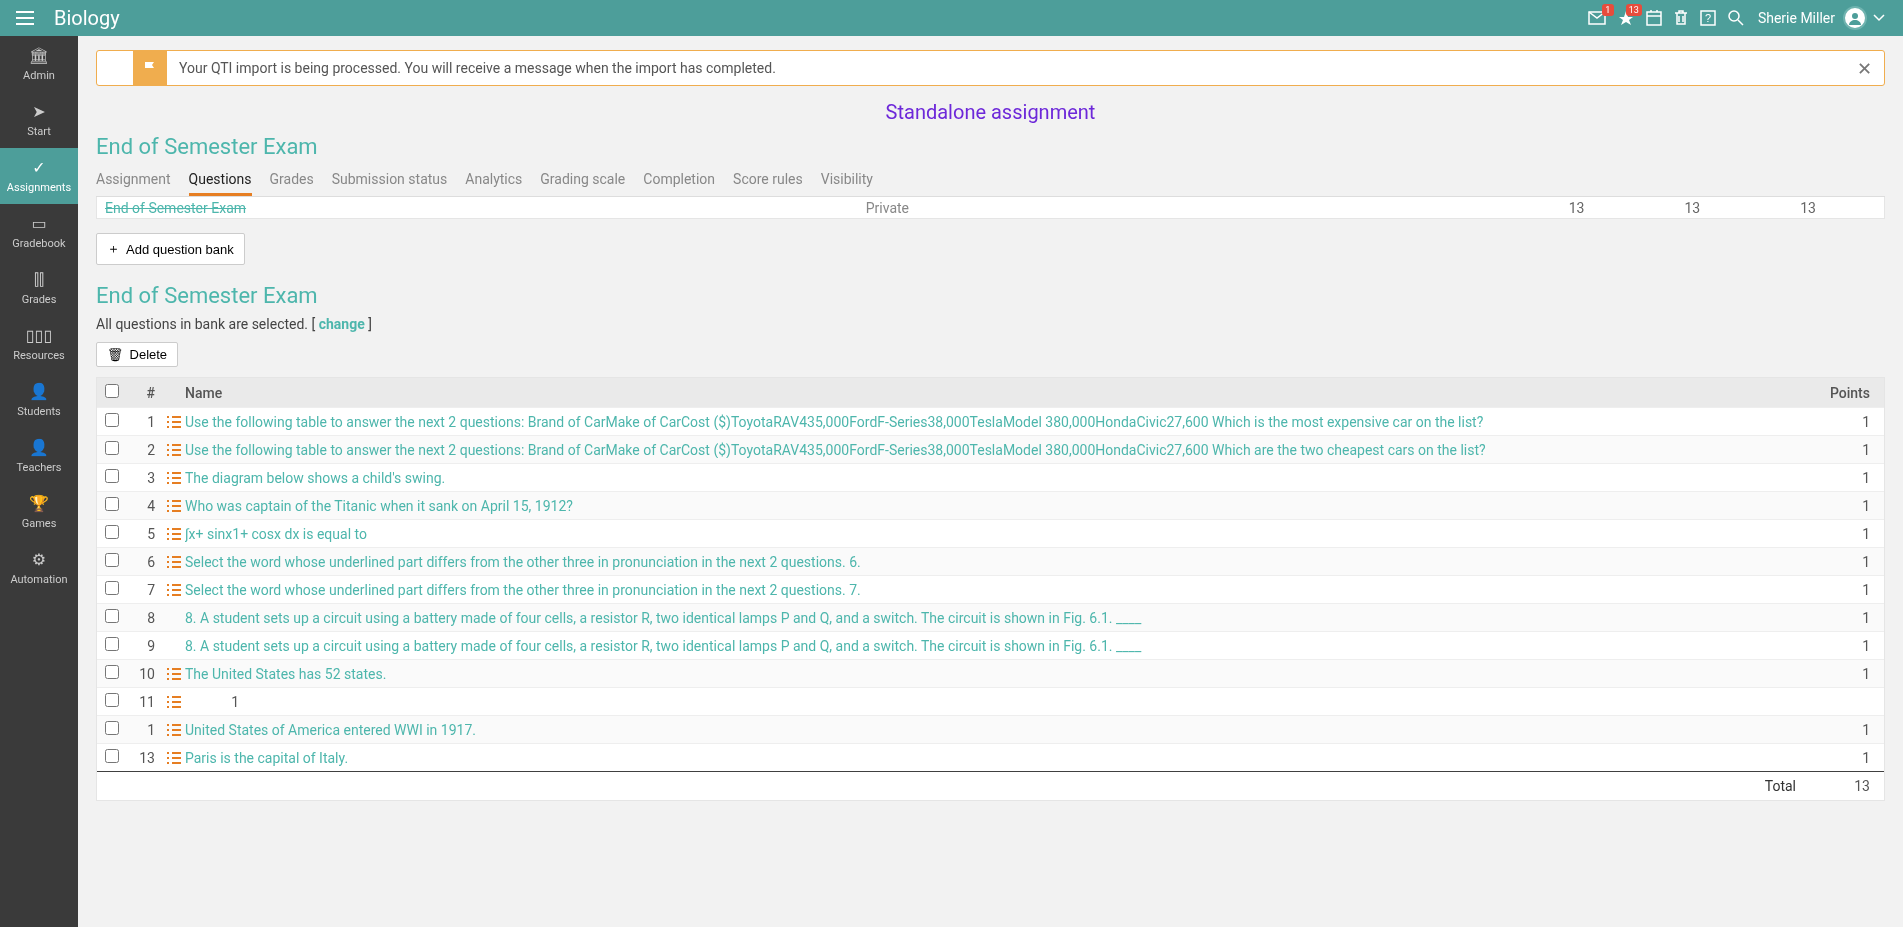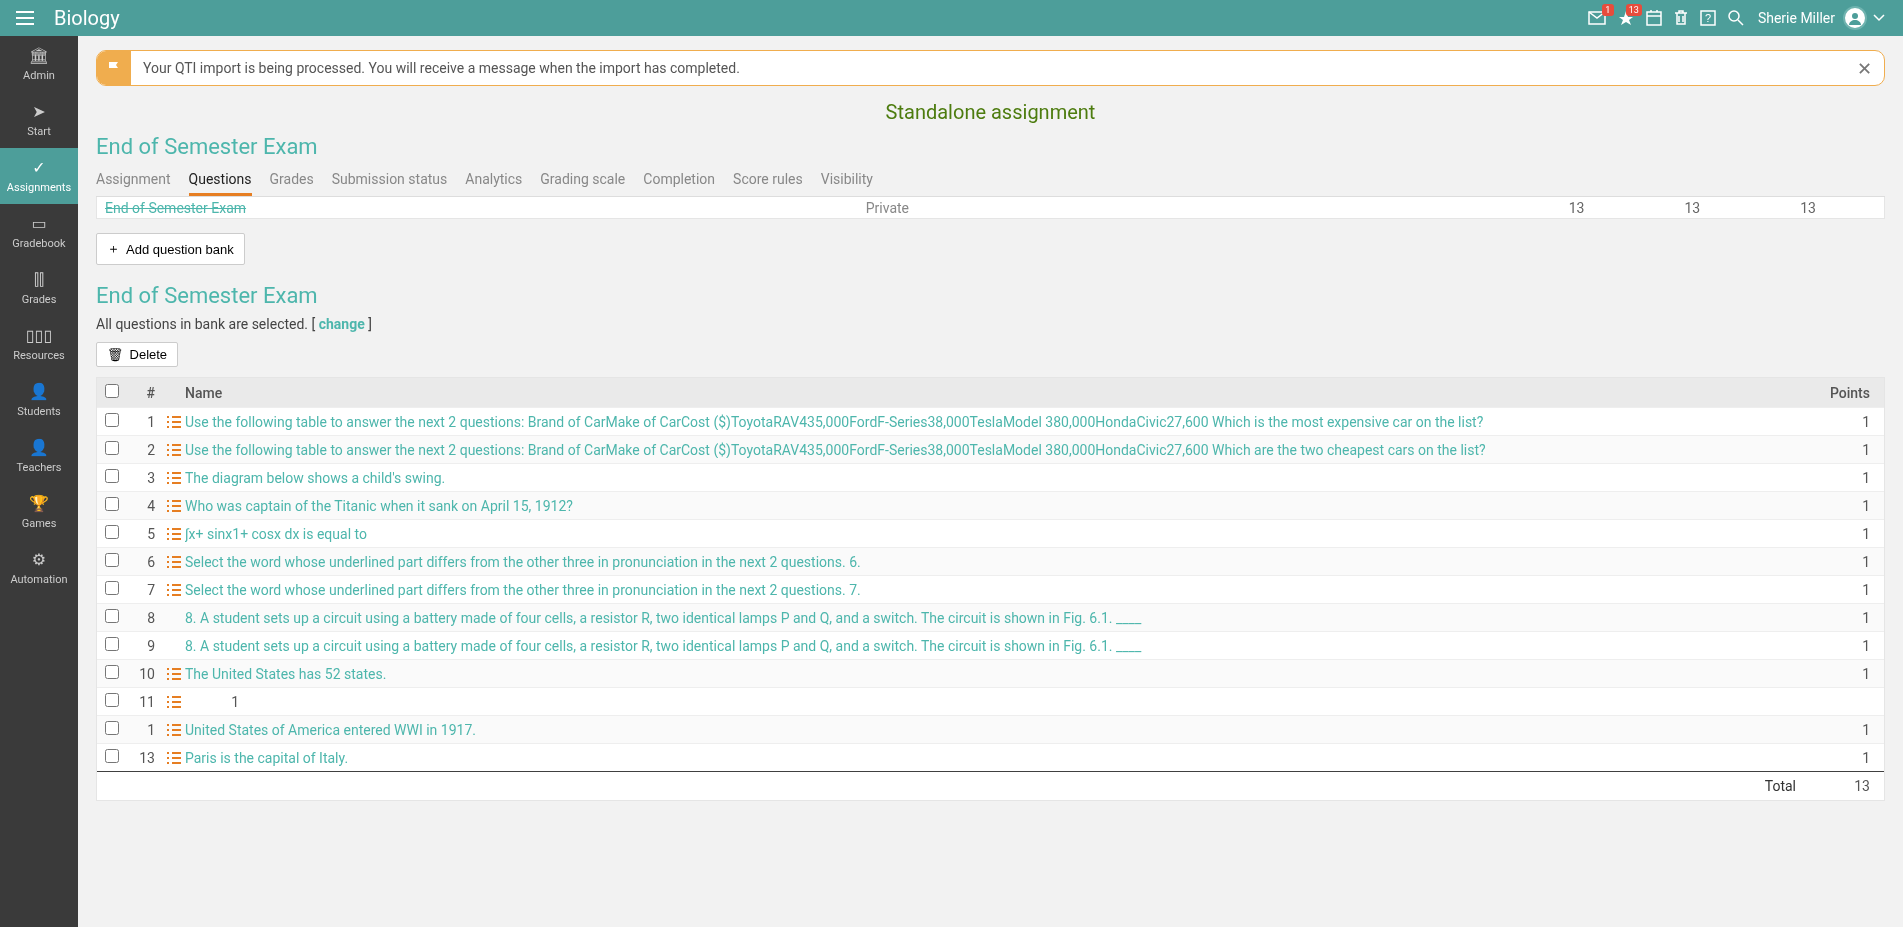--- a/index.html
+++ b/index.html
@@ -22,26 +22,26 @@
 
 .sidebar { width: 78px; background: #3a3a3a; color: #ccc; display: flex; flex-direction: column; flex-shrink: 0; }
 .sidebar .nav-item { display: flex; flex-direction: column; align-items: center; justify-content: center; padding: 10px 4px; cursor: pointer; font-size: 11px; }
 .sidebar .nav-item.active { background: #4d9e9a; color: #fff; }
 .sidebar .nav-item .nav-icon { font-size: 16px; margin-bottom: 4px; }
 
 
 .main { flex: 1; overflow-y: auto; padding: 14px 18px; background: #f2f2f2; }
 
 
-.alert { display: flex; align-items: center; border: 1px solid #f0ad4e; background: #fff; border-radius: 10px; margin-bottom: 14px; overflow: hidden; }
+.alert { display: flex; align-items: center; border: 1px solid #f0ad4e; background: #fff; border-radius: 3px; margin-bottom: 14px; overflow: hidden; padding-left: 36px; }
 .alert .alert-icon-box { background: #f0ad4e; color: #fff; width: 34px; height: 34px; display: flex; align-items: center; justify-content: center; flex-shrink: 0; }
 .alert .alert-text { padding: 0 12px; flex: 1; color: #555; }
 .alert .alert-close { padding: 0 12px; cursor: pointer; color: #777; font-size: 18px; }
 
-.page-subtitle { text-align: center; font-size: 20px; color: #4d7c0f; margin-bottom: 10px; }
+.page-subtitle { text-align: center; font-size: 20px; color: #6d28d9; margin-bottom: 10px; }
 .section-title { color: #4db6ac; font-size: 22px; font-weight: 400; margin-bottom: 6px; }
 
 
 .tabs { display: flex; gap: 18px; border-bottom: 1px solid #ddd; margin-bottom: 0; }
 .tabs span { padding: 6px 0; color: #888; cursor: pointer; border-bottom: 3px solid transparent; font-size: 14px; }
 .tabs span.active { color: #222; border-bottom-color: #e67e22; }
 
 
 .bank-strip { background: #fff; border: 1px solid #e5e5e5; border-top: none; padding: 4px 8px; color: #888; display: flex; align-items: center; height: 22px; overflow: hidden; }
 .bank-strip a { color: #4db6ac; text-decoration: line-through; cursor: pointer; }

